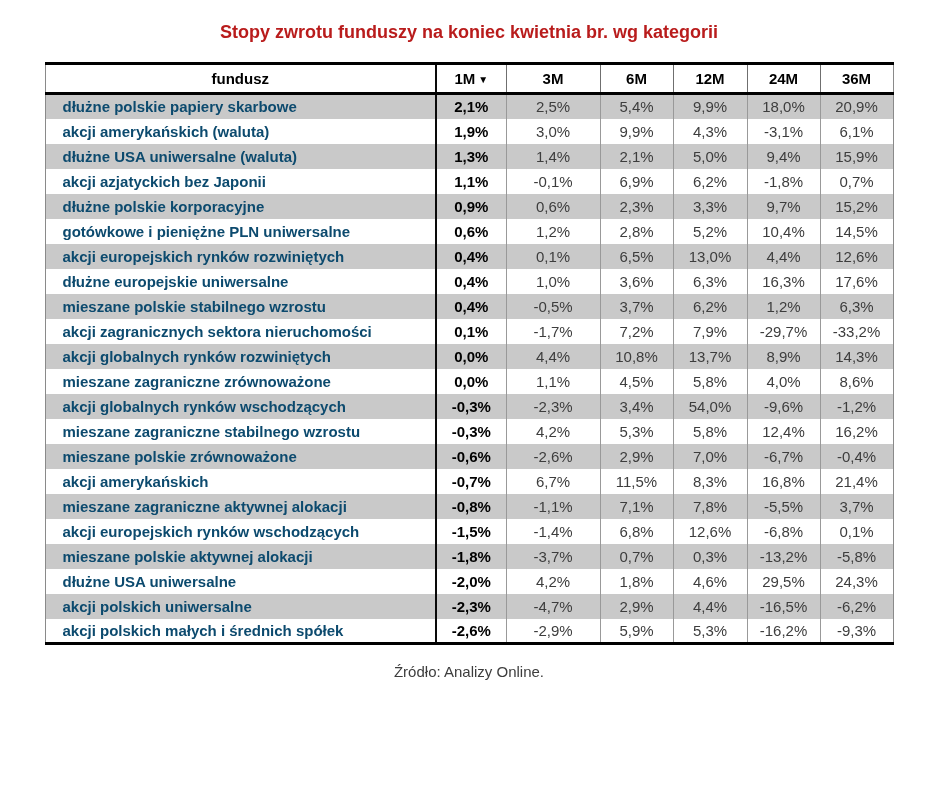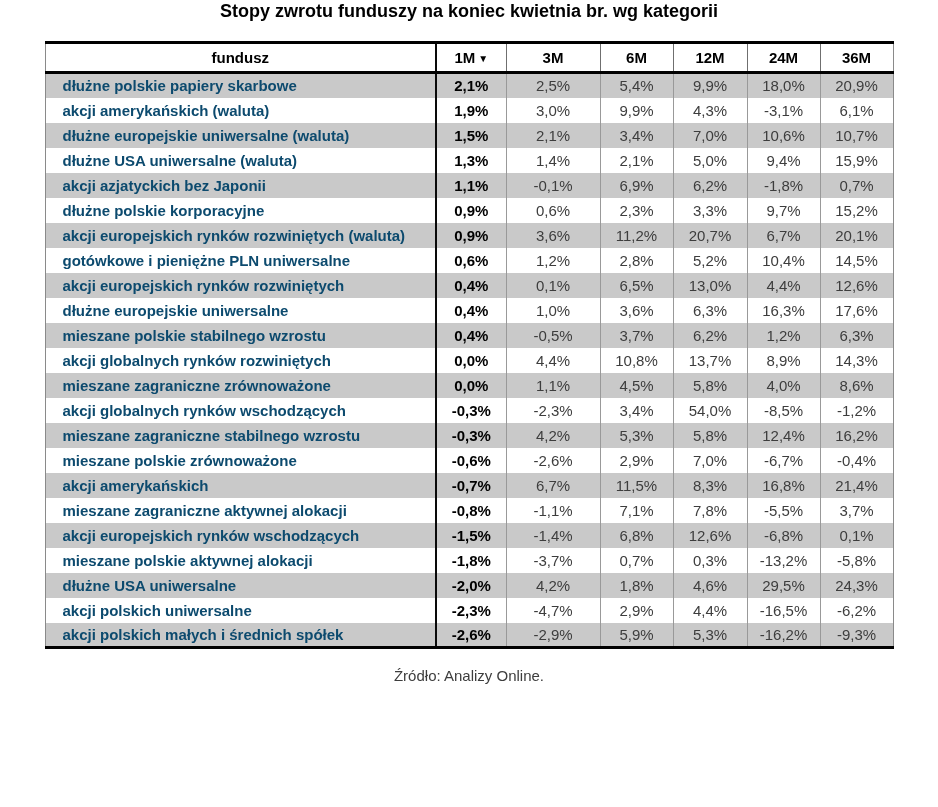--- a/index.html
+++ b/index.html
@@ -7,24 +7,25 @@
     padding: 0;
     background: #ffffff;
     font-family: "Liberation Sans", sans-serif;
   }
   body {
     width: 938px;
     height: 807px;
     overflow: hidden;
   }
   .chart-title {
+    padding-top: 21px;
     text-align: center;
     font-size: 18px;
     font-weight: bold;
-    color: #000000;
+    color: #b91c1c;
     line-height: 22px;
   }
   table.returns {
     width: 848px;
     margin: 19px auto 0 auto;
     border-collapse: collapse;
     table-layout: fixed;
     border-left: 1px solid #8a8a8a;
     border-right: 1px solid #8a8a8a;
     border-top: 3px solid #000000;
@@ -134,29 +135,20 @@
       <tr>
         <td class="name">akcji amerykańskich (waluta)</td>
         <td class="val sorted">1,9%</td>
         <td class="val">3,0%</td>
         <td class="val">9,9%</td>
         <td class="val">4,3%</td>
         <td class="val">-3,1%</td>
         <td class="val">6,1%</td>
       </tr>
       <tr>
-        <td class="name">dłużne europejskie uniwersalne (waluta)</td>
-        <td class="val sorted">1,5%</td>
-        <td class="val">2,1%</td>
-        <td class="val">3,4%</td>
-        <td class="val">7,0%</td>
-        <td class="val">10,6%</td>
-        <td class="val">10,7%</td>
-      </tr>
-      <tr>
         <td class="name">dłużne USA uniwersalne (waluta)</td>
         <td class="val sorted">1,3%</td>
         <td class="val">1,4%</td>
         <td class="val">2,1%</td>
         <td class="val">5,0%</td>
         <td class="val">9,4%</td>
         <td class="val">15,9%</td>
       </tr>
       <tr>
         <td class="name">akcji azjatyckich bez Japonii</td>
@@ -170,29 +162,20 @@
       <tr>
         <td class="name">dłużne polskie korporacyjne</td>
         <td class="val sorted">0,9%</td>
         <td class="val">0,6%</td>
         <td class="val">2,3%</td>
         <td class="val">3,3%</td>
         <td class="val">9,7%</td>
         <td class="val">15,2%</td>
       </tr>
       <tr>
-        <td class="name">akcji europejskich rynków rozwiniętych (waluta)</td>
-        <td class="val sorted">0,9%</td>
-        <td class="val">3,6%</td>
-        <td class="val">11,2%</td>
-        <td class="val">20,7%</td>
-        <td class="val">6,7%</td>
-        <td class="val">20,1%</td>
-      </tr>
-      <tr>
         <td class="name">gotówkowe i pieniężne PLN uniwersalne</td>
         <td class="val sorted">0,6%</td>
         <td class="val">1,2%</td>
         <td class="val">2,8%</td>
         <td class="val">5,2%</td>
         <td class="val">10,4%</td>
         <td class="val">14,5%</td>
       </tr>
       <tr>
         <td class="name">akcji europejskich rynków rozwiniętych</td>
@@ -215,20 +198,29 @@
       <tr>
         <td class="name">mieszane polskie stabilnego wzrostu</td>
         <td class="val sorted">0,4%</td>
         <td class="val">-0,5%</td>
         <td class="val">3,7%</td>
         <td class="val">6,2%</td>
         <td class="val">1,2%</td>
         <td class="val">6,3%</td>
       </tr>
       <tr>
+        <td class="name">akcji zagranicznych sektora nieruchomości</td>
+        <td class="val sorted">0,1%</td>
+        <td class="val">-1,7%</td>
+        <td class="val">7,2%</td>
+        <td class="val">7,9%</td>
+        <td class="val">-29,7%</td>
+        <td class="val">-33,2%</td>
+      </tr>
+      <tr>
         <td class="name">akcji globalnych rynków rozwiniętych</td>
         <td class="val sorted">0,0%</td>
         <td class="val">4,4%</td>
         <td class="val">10,8%</td>
         <td class="val">13,7%</td>
         <td class="val">8,9%</td>
         <td class="val">14,3%</td>
       </tr>
       <tr>
         <td class="name">mieszane zagraniczne zrównoważone</td>
@@ -238,21 +230,21 @@
         <td class="val">5,8%</td>
         <td class="val">4,0%</td>
         <td class="val">8,6%</td>
       </tr>
       <tr>
         <td class="name">akcji globalnych rynków wschodzących</td>
         <td class="val sorted">-0,3%</td>
         <td class="val">-2,3%</td>
         <td class="val">3,4%</td>
         <td class="val">54,0%</td>
-        <td class="val">-8,5%</td>
+        <td class="val">-9,6%</td>
         <td class="val">-1,2%</td>
       </tr>
       <tr>
         <td class="name">mieszane zagraniczne stabilnego wzrostu</td>
         <td class="val sorted">-0,3%</td>
         <td class="val">4,2%</td>
         <td class="val">5,3%</td>
         <td class="val">5,8%</td>
         <td class="val">12,4%</td>
         <td class="val">16,2%</td>

